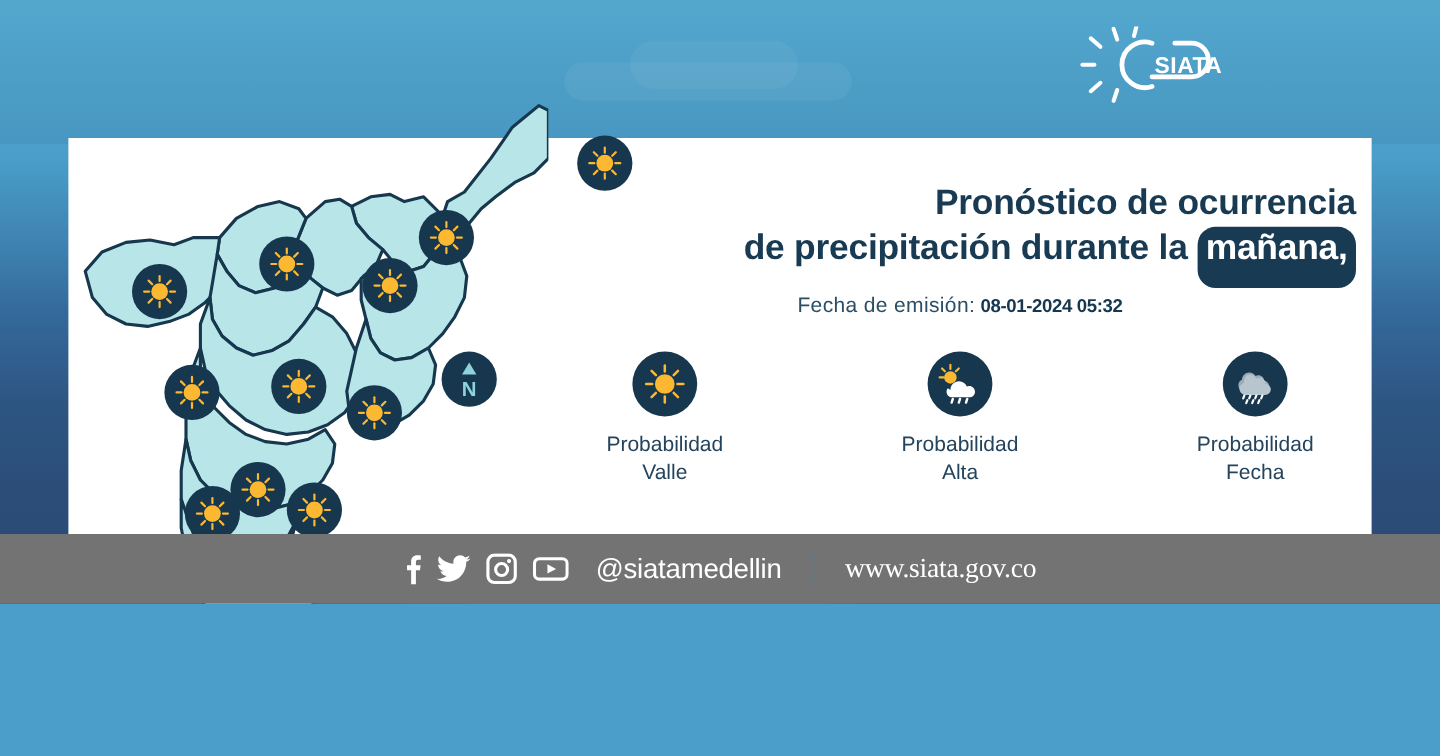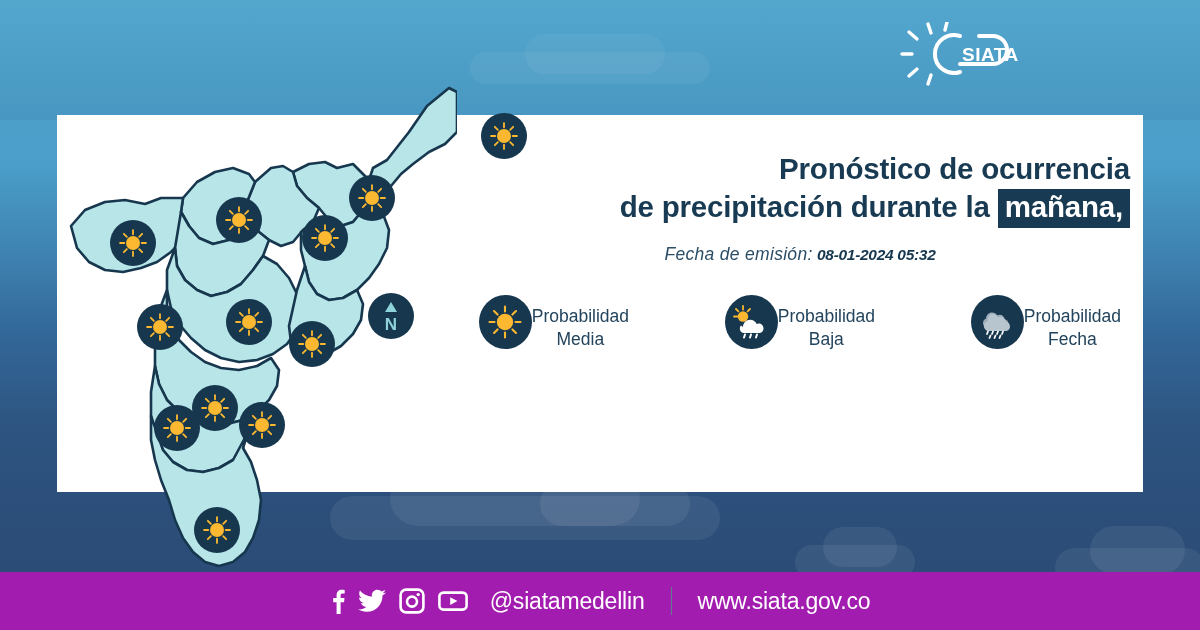--- a/index.html
+++ b/index.html
@@ -1,21 +1,21 @@
 <!DOCTYPE html>
 <html><head>
 <meta charset="utf-8">
 <style>
   html,body{margin:0;padding:0;}
   body{
     width:1200px;height:630px;overflow:hidden;
     font-family:"Liberation Sans", sans-serif;
     background:#4a9ec9;
   }
-  #stage{position:relative;width:1200px;height:630px;overflow:hidden;}
+  #stage{position:relative;width:1200px;height:503px;overflow:hidden;}
 
   
   .sky{position:absolute;inset:0;
     background:linear-gradient(180deg,#4ea3cb 0%,#4a9ec9 26%,#3d7fae 42%,#33699b 52%,#2e5683 66%,#2b4d78 82%,#2a4a74 100%);}
   .sky-band{position:absolute;left:0;right:0;top:0;height:120px;
     background:linear-gradient(180deg,#53a7cd 0%,#4897c2 100%);}
   .sky-lower{position:absolute;left:0;right:0;top:492px;bottom:0;
     background:linear-gradient(180deg,#2c4f7b 0%,#2a4a73 100%);}
 
   .cloud{position:absolute;background:rgba(255,255,255,.07);border-radius:999px;}
@@ -52,38 +52,38 @@
   .marker{position:absolute;width:46px;height:46px;border-radius:50%;background:#16374e;
     display:flex;align-items:center;justify-content:center;}
   .marker svg{display:block;}
   .compass{position:absolute;width:46px;height:46px;border-radius:50%;background:#16374e;
     display:flex;align-items:center;justify-content:center;}
 
   
   .panel{position:absolute;left:470px;top:150px;width:660px;height:300px;}
   .title{text-align:right;color:#183a52;font-weight:bold;font-size:29.5px;line-height:38px;
     letter-spacing:-.2px;}
-  .hl{background:#183a52;color:#ffffff;padding:1px 7px 5px 7px;}
-  .fecha{margin-top:18px;text-align:center;font-style:italic;}
+  .hl{background:#183a52;color:#ffffff;padding:1px 7px 17px 7px;border-radius:15px;}
+  .fecha{margin-top:18px;text-align:center;}
   .fecha-lbl{color:#2b4d66;font-size:17.5px;letter-spacing:.3px;}
   .fecha-val{color:#16374e;font-size:15.5px;font-weight:bold;letter-spacing:-.3px;}
 
   .legend{margin-top:28px;display:flex;justify-content:center;gap:96px;}
-  .legend-item{width:150px;display:flex;flex-direction:row;align-items:center;}
+  .legend-item{width:150px;display:flex;flex-direction:column;align-items:center;}
   .legend-icon{width:54px;height:54px;border-radius:50%;background:#16374e;
     display:flex;align-items:center;justify-content:center;}
   .legend-label{margin-top:12px;text-align:center;color:#23445c;font-size:17.5px;line-height:23px;}
 
   
-  .footer{position:absolute;left:0;right:0;bottom:0;height:58px;background:#a21caf;
+  .footer{position:absolute;left:0;right:0;bottom:0;height:58px;background:#737373;
     display:flex;align-items:center;justify-content:center;gap:0;}
   .social{display:flex;align-items:center;gap:13px;}
   .handle{color:#ffffff;font-size:23px;margin-left:22px;letter-spacing:-.2px;}
   .divider{width:1px;height:28px;background:#5d7a8f;margin:0 26px;}
-  .site{color:#ffffff;font-size:23px;letter-spacing:-.2px;}
+  .site{color:#ffffff;font-size:23px;letter-spacing:-.2px;font-family:Liberation Serif, serif;}
 </style>
 </head>
 <body>
 
 <div id="stage">
 
   <div class="sky"></div>
   <div class="sky-band"></div>
   <div class="sky-lower"></div>
   <div class="cloud cloud-d"></div>
@@ -384,21 +384,21 @@
               <line x1="7" y1="7" x2="10.6" y2="10.6"></line>
                 <line x1="25.4" y1="25.4" x2="29" y2="29"></line>
               <line x1="29" y1="7" x2="25.4" y2="10.6"></line>
                 <line x1="10.6" y1="25.4" x2="7" y2="29"></line>
             </g>
             <circle cx="18" cy="18" r="8.2" fill="#fbb830"></circle>
           </svg>
         </div>
         <div class="legend-label">
           <div>Probabilidad</div>
-          <div>Media</div>
+          <div>Valle</div>
         </div>
       </div>
 
       <div class="legend-item">
         <div class="legend-icon">
           <svg width="38" height="36" viewBox="0 0 38 36">
             <g stroke="#fbb830" stroke-width="1.8" stroke-linecap="round">
               <line x1="11" y1="2" x2="11" y2="5.5"></line>
               <line x1="4" y1="5" x2="6.4" y2="7.4"></line>
               <line x1="18" y1="5" x2="15.6" y2="7.4"></line>
@@ -410,21 +410,21 @@
                      H12.6 C9.9 29.1 7.8 27 7.8 24.4 C7.8 23.3 8.2 22.3 8.9 21.5 Z" fill="#ffffff"></path>
             <g stroke="#ffffff" stroke-width="2" stroke-linecap="round">
               <line x1="13" y1="30.5" x2="12" y2="33.5"></line>
               <line x1="19" y1="30.5" x2="18" y2="33.5"></line>
               <line x1="25" y1="30.5" x2="24" y2="33.5"></line>
             </g>
           </svg>
         </div>
         <div class="legend-label">
           <div>Probabilidad</div>
-          <div>Baja</div>
+          <div>Alta</div>
         </div>
       </div>
 
       <div class="legend-item">
         <div class="legend-icon">
           <svg width="38" height="36" viewBox="0 0 38 36">
             <path d="M8 14.5 c0-3.4 2.7-6.1 6.1-6.1 c2.2 0 4.1 1.1 5.2 2.9
                      c0.7-0.4 1.5-0.6 2.3-0.6 c2.6 0 4.7 2 4.9 4.5
                      c2.3 0.3 4.1 2.2 4.1 4.6 c0 2.6-2.1 4.6-4.7 4.6
                      H10.4 C7.4 24.4 5 22 5 19 C5 16.8 6.2 15.1 8 14.5 Z" fill="#9bacb8"></path>

